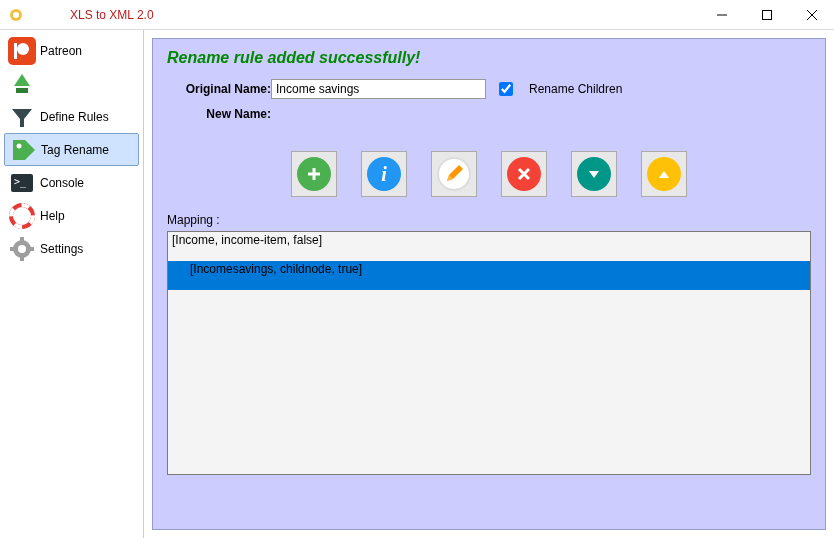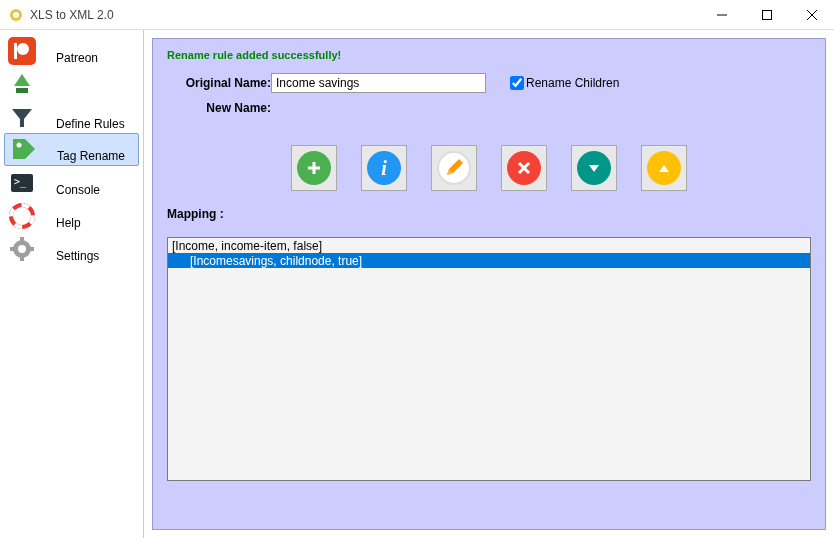--- a/index.html
+++ b/index.html
@@ -1,50 +1,50 @@
 <!DOCTYPE html>
 <html><head>
   <meta charset="utf-8">
   <style>
     * { box-sizing: border-box; margin: 0; padding: 0; }
     body { font-family: Tahoma, Arial, sans-serif; font-size: 12px; background: #fff; width: 834px; height: 538px; overflow: hidden; }
     
     .titlebar { height: 30px; background: #fff; display: flex; align-items: center; padding-left: 8px; border-bottom: 1px solid #ddd; }
     .titlebar-icon { width: 16px; height: 16px; margin-right: 6px; }
-    .titlebar-text { flex: 1; font-size: 12px; color: #404040; }
+    .titlebar-text { flex: 1; font-size: 12px; color: #b91c1c; margin-left: 40px; }
     .titlebar-controls { display: flex; height: 100%; }
     .titlebar-btn { width: 45px; height: 30px; display: flex; align-items: center; justify-content: center; cursor: pointer; }
     
     .app-body { display: flex; height: calc(100% - 30px); }
     
     .sidebar { width: 144px; background: #fff; border-right: 1px solid #ccc; padding: 4px; }
-    .sidebar-item { display: flex; align-items: flex-end; height: 33px; padding: 2px 4px; cursor: pointer; border-radius: 2px; gap: 20px; }
+    .sidebar-item { display: flex; align-items: center; height: 33px; padding: 2px 4px; cursor: pointer; border-radius: 2px; gap: 4px; }
     .sidebar-item.active { border: 1px solid #7da2ce; background: #cfe3ff; }
     .sidebar-icon { width: 28px; height: 28px; display: flex; align-items: center; justify-content: center; }
     .sidebar-label { font-size: 12px; color: #000; }
     
     .main { flex: 1; background: #fff; padding: 8px; }
     .main-panel { width: 100%; height: 100%; background: #ccccff; border: 1px solid #9999cc; padding: 10px 14px; }
     
-    .status-msg { color: #008800; font-weight: bold; font-size: 11px; margin-bottom: 12px; }
+    .status-msg { color: #008800; font-style: italic; font-weight: bold; font-size: 16px; margin-bottom: 12px; }
     
     .form-row { display: flex; align-items: center; margin-bottom: 8px; }
     .form-label { width: 104px; text-align: right; font-weight: bold; }
     .form-input { width: 215px; height: 20px; border: 1px solid #999; padding: 1px 4px; font-size: 12px; background: #fff; }
-    .checkbox-wrap { display: flex; align-items: flex-start; margin-left: 24px; gap: 2px; }
+    .checkbox-wrap { display: flex; align-items: flex-start; margin-left: 13px; gap: 16px; }
     .checkbox-wrap input { width: 14px; height: 14px; }
     
     .button-row { display: flex; justify-content: center; gap: 24px; margin-top: 30px; margin-bottom: 16px; }
     .icon-btn { width: 46px; height: 46px; background: #e8e8e8; border: 1px solid #aaa; display: flex; align-items: center; justify-content: center; cursor: pointer; }
     .icon-circle { width: 34px; height: 34px; border-radius: 50%; display: flex; align-items: center; justify-content: center; color: #fff; font-size: 20px; font-weight: bold; }
     
-    .mapping-label { font-weight: bold; margin-bottom: 16px; }
+    .mapping-label { font-weight: normal; margin-bottom: 4px; }
     .mapping-list { width: 100%; height: 244px; background: #f4f4f4; border: 1px solid #7a7a7a; overflow: auto; font-family: Arial, sans-serif; }
-    .mapping-row { padding: 1px 4px; cursor: pointer; font-size: 12px; height: 15px; line-height: 15px; white-space: nowrap; }
-    .mapping-row.selected { background: #0078d7; color: #ffffff; padding-left: 22px; }
+    .mapping-row { padding: 1px 4px; cursor: pointer; font-size: 12px; height: 29px; line-height: 15px; white-space: nowrap; }
+    .mapping-row.selected { background: #0078d7; color: #000000; padding-left: 22px; }
   </style>
 </head>
 <body>
 
 <div class="titlebar">
   <span class="titlebar-icon">
     <svg viewBox="0 0 16 16">
         <circle cx="8" cy="8" r="6" fill="#f0c040"></circle>
         <circle cx="8" cy="8" r="3" fill="#fff"></circle>
       </svg>

